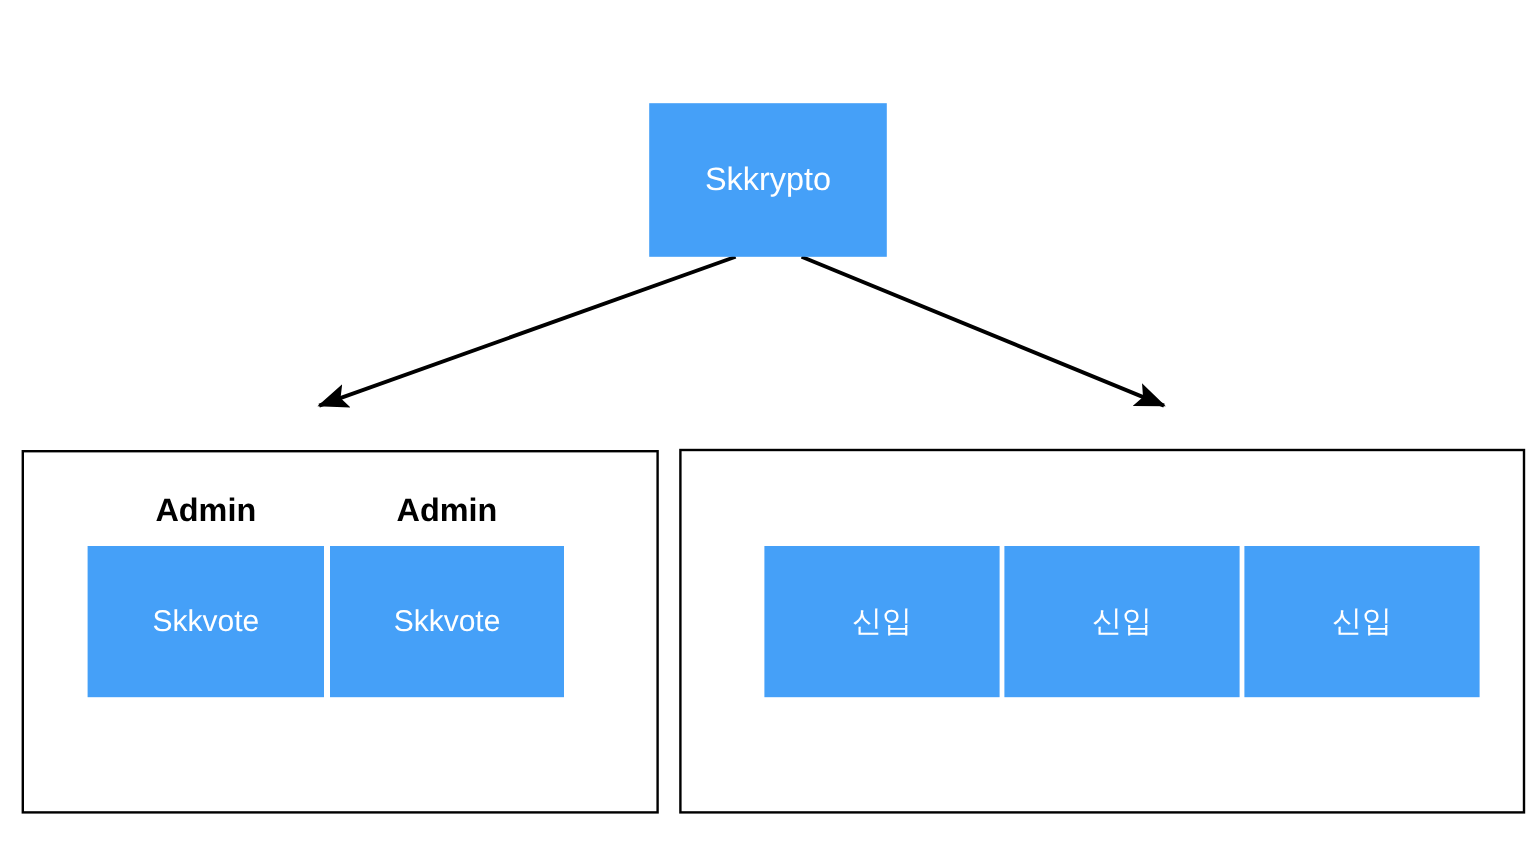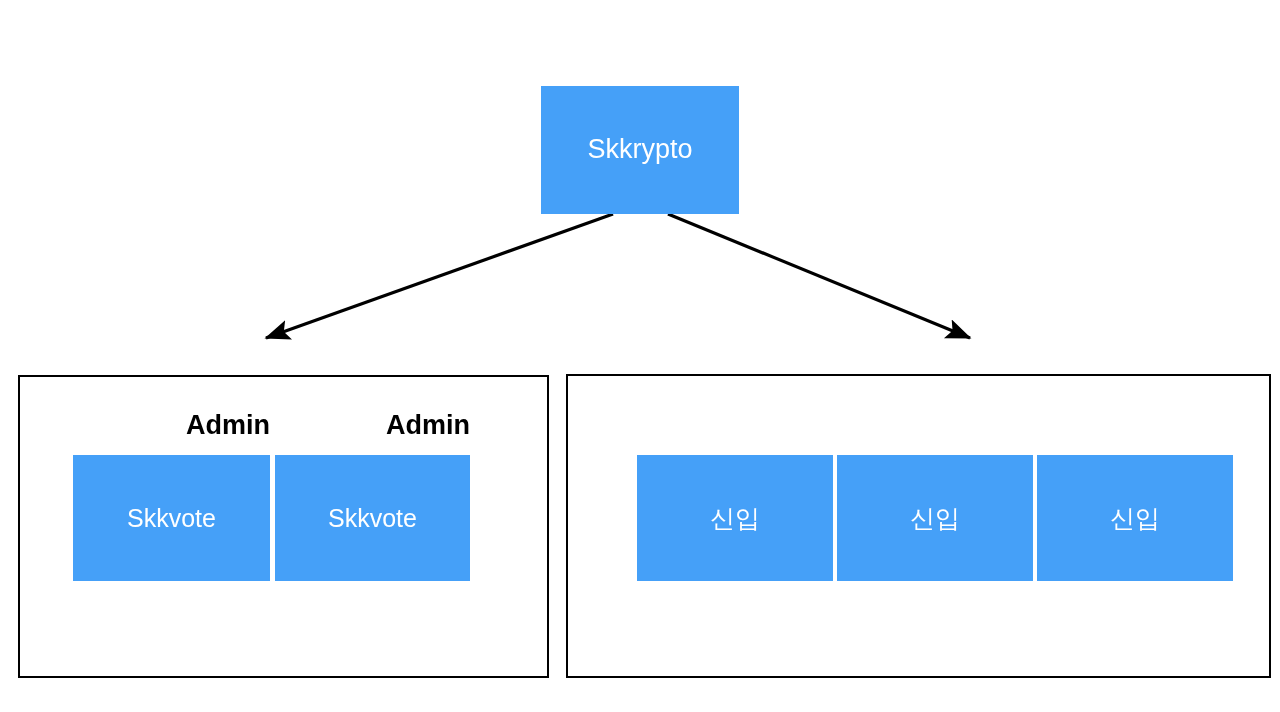--- a/index.html
+++ b/index.html
@@ -71,21 +71,21 @@
     width: 705px;
     height: 304px;
   }
 
   
   .node-label {
     position: absolute;
     font-size: 27px;
     font-weight: bold;
     color: #000000;
-    text-align: right;
+    text-align: center;
     white-space: nowrap;
   }
 
   
   #admin-label-0 { left: 73px;  top: 410px; width: 197px; }
   #admin-label-1 { left: 275px; top: 410px; width: 195px; }
 
   #admin-node-0 {
     left: 73px;  top: 455px; width: 197px; height: 126px; font-size: 25px;
   }

